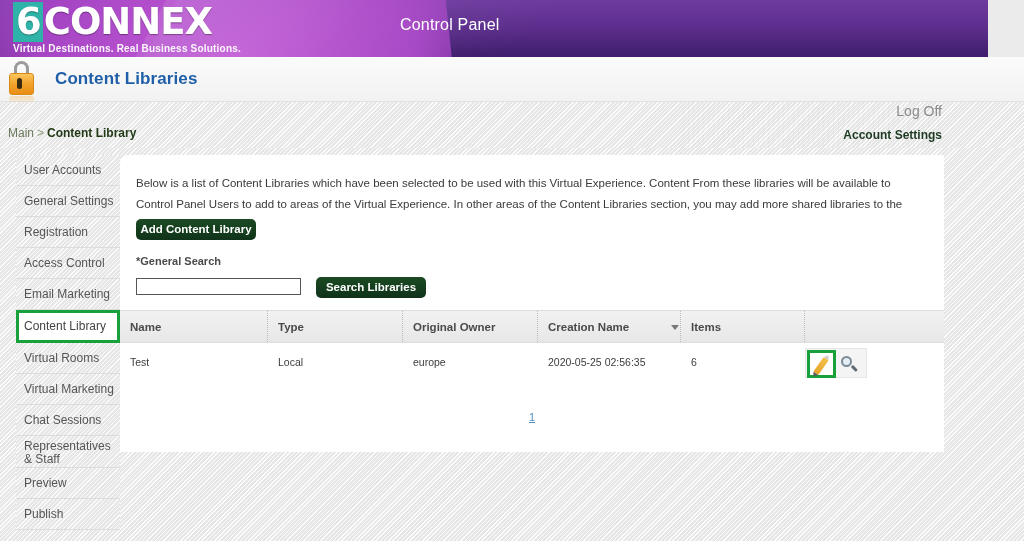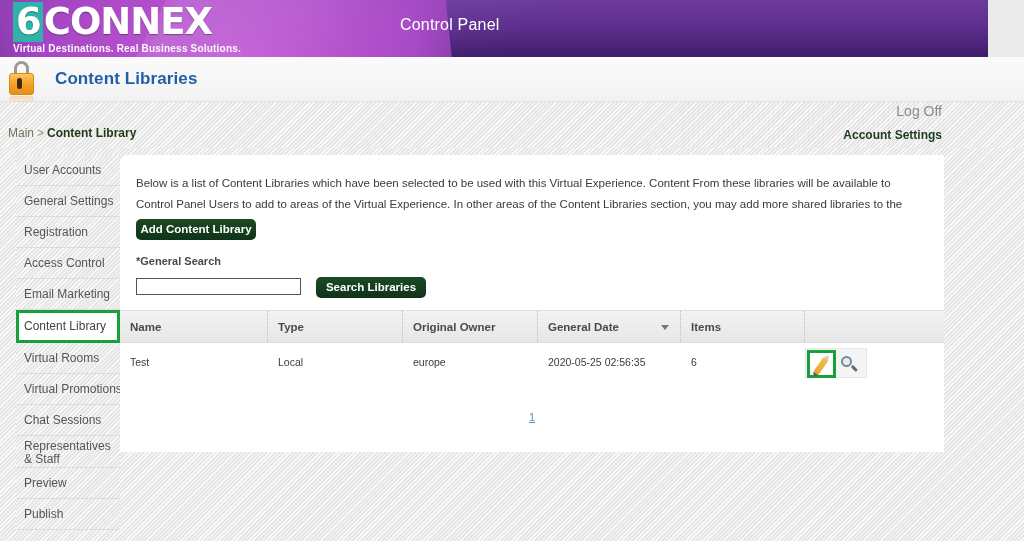--- a/index.html
+++ b/index.html
@@ -467,42 +467,42 @@
 </div>
 
 <div id="sidebar">
   <div class="nav-item">User Accounts</div>
   <div class="nav-item">General Settings</div>
   <div class="nav-item">Registration</div>
   <div class="nav-item">Access Control</div>
   <div class="nav-item">Email Marketing</div>
   <div class="nav-item active">Content Library</div>
   <div class="nav-item">Virtual Rooms</div>
-  <div class="nav-item">Virtual Promotions</div>
+  <div class="nav-item">Virtual Marketing</div>
   <div class="nav-item">Chat Sessions</div>
   <div class="nav-item tall">Representatives &amp; Staff</div>
   <div class="nav-item">Preview</div>
   <div class="nav-item">Publish</div>
 </div>
 
 <div id="content">
 
   <div id="desc">Below is a list of Content Libraries which have been selected to be used with this Virtual Experience. Content From these libraries will be available to Control Panel Users to add to areas of the Virtual Experience. In other areas of the Content Libraries section, you may add more shared libraries to the list.</div>
 
   <div id="btn-add" class="btn-green">Add Content Library</div>
 
   <div id="search-label">*General Search</div>
   <input id="search-input" type="text" value="" placeholder="" style="">
   <div id="btn-search" class="btn-green">Search Libraries</div>
 
   <div id="table-head">
     <div class="th col-type">Type</div>
     <div class="th col-name">Name</div>
     <div class="th col-owner">Original Owner</div>
-    <div class="th col-date"><span>General Date</span><span class="sort-caret"></span></div>
+    <div class="th col-date"><span>Creation Name</span><span class="sort-caret"></span></div>
     <div class="th col-items">Items</div>
     <div class="th col-act"></div>
   </div>
 
   <div id="table-row">
     <div class="td col-name" style="padding-left:10px">Test</div>
     <div class="td col-type" style="padding-left:10px">Local</div>
     <div class="td col-owner" style="padding-left:10px">europe</div>
     <div class="td col-date" style="padding-left:10px">2020-05-25 02:56:35</div>
     <div class="td col-items" style="padding-left:10px">6</div>

